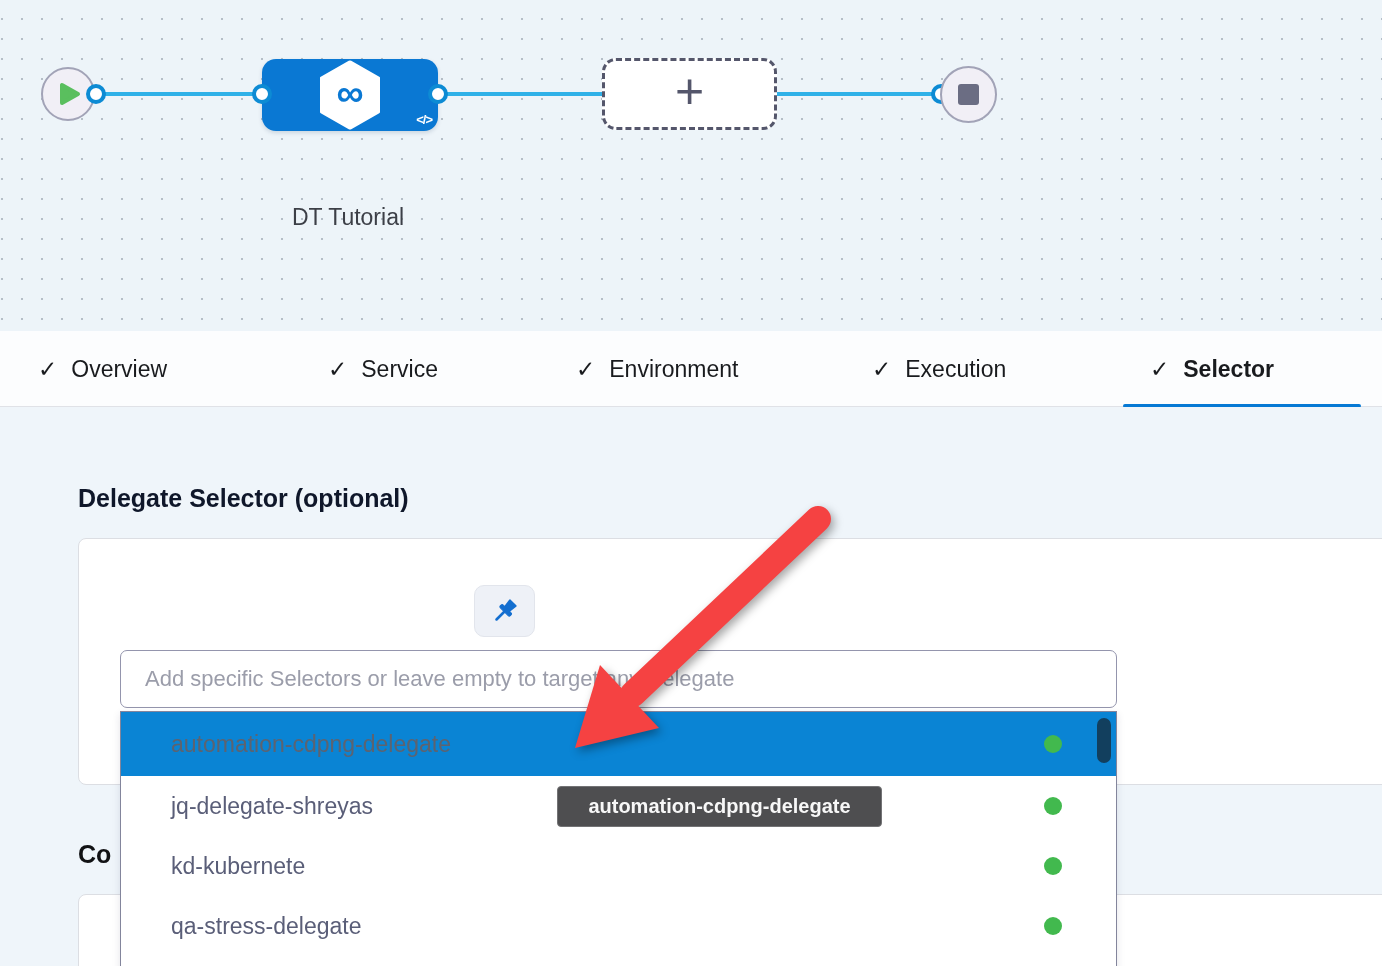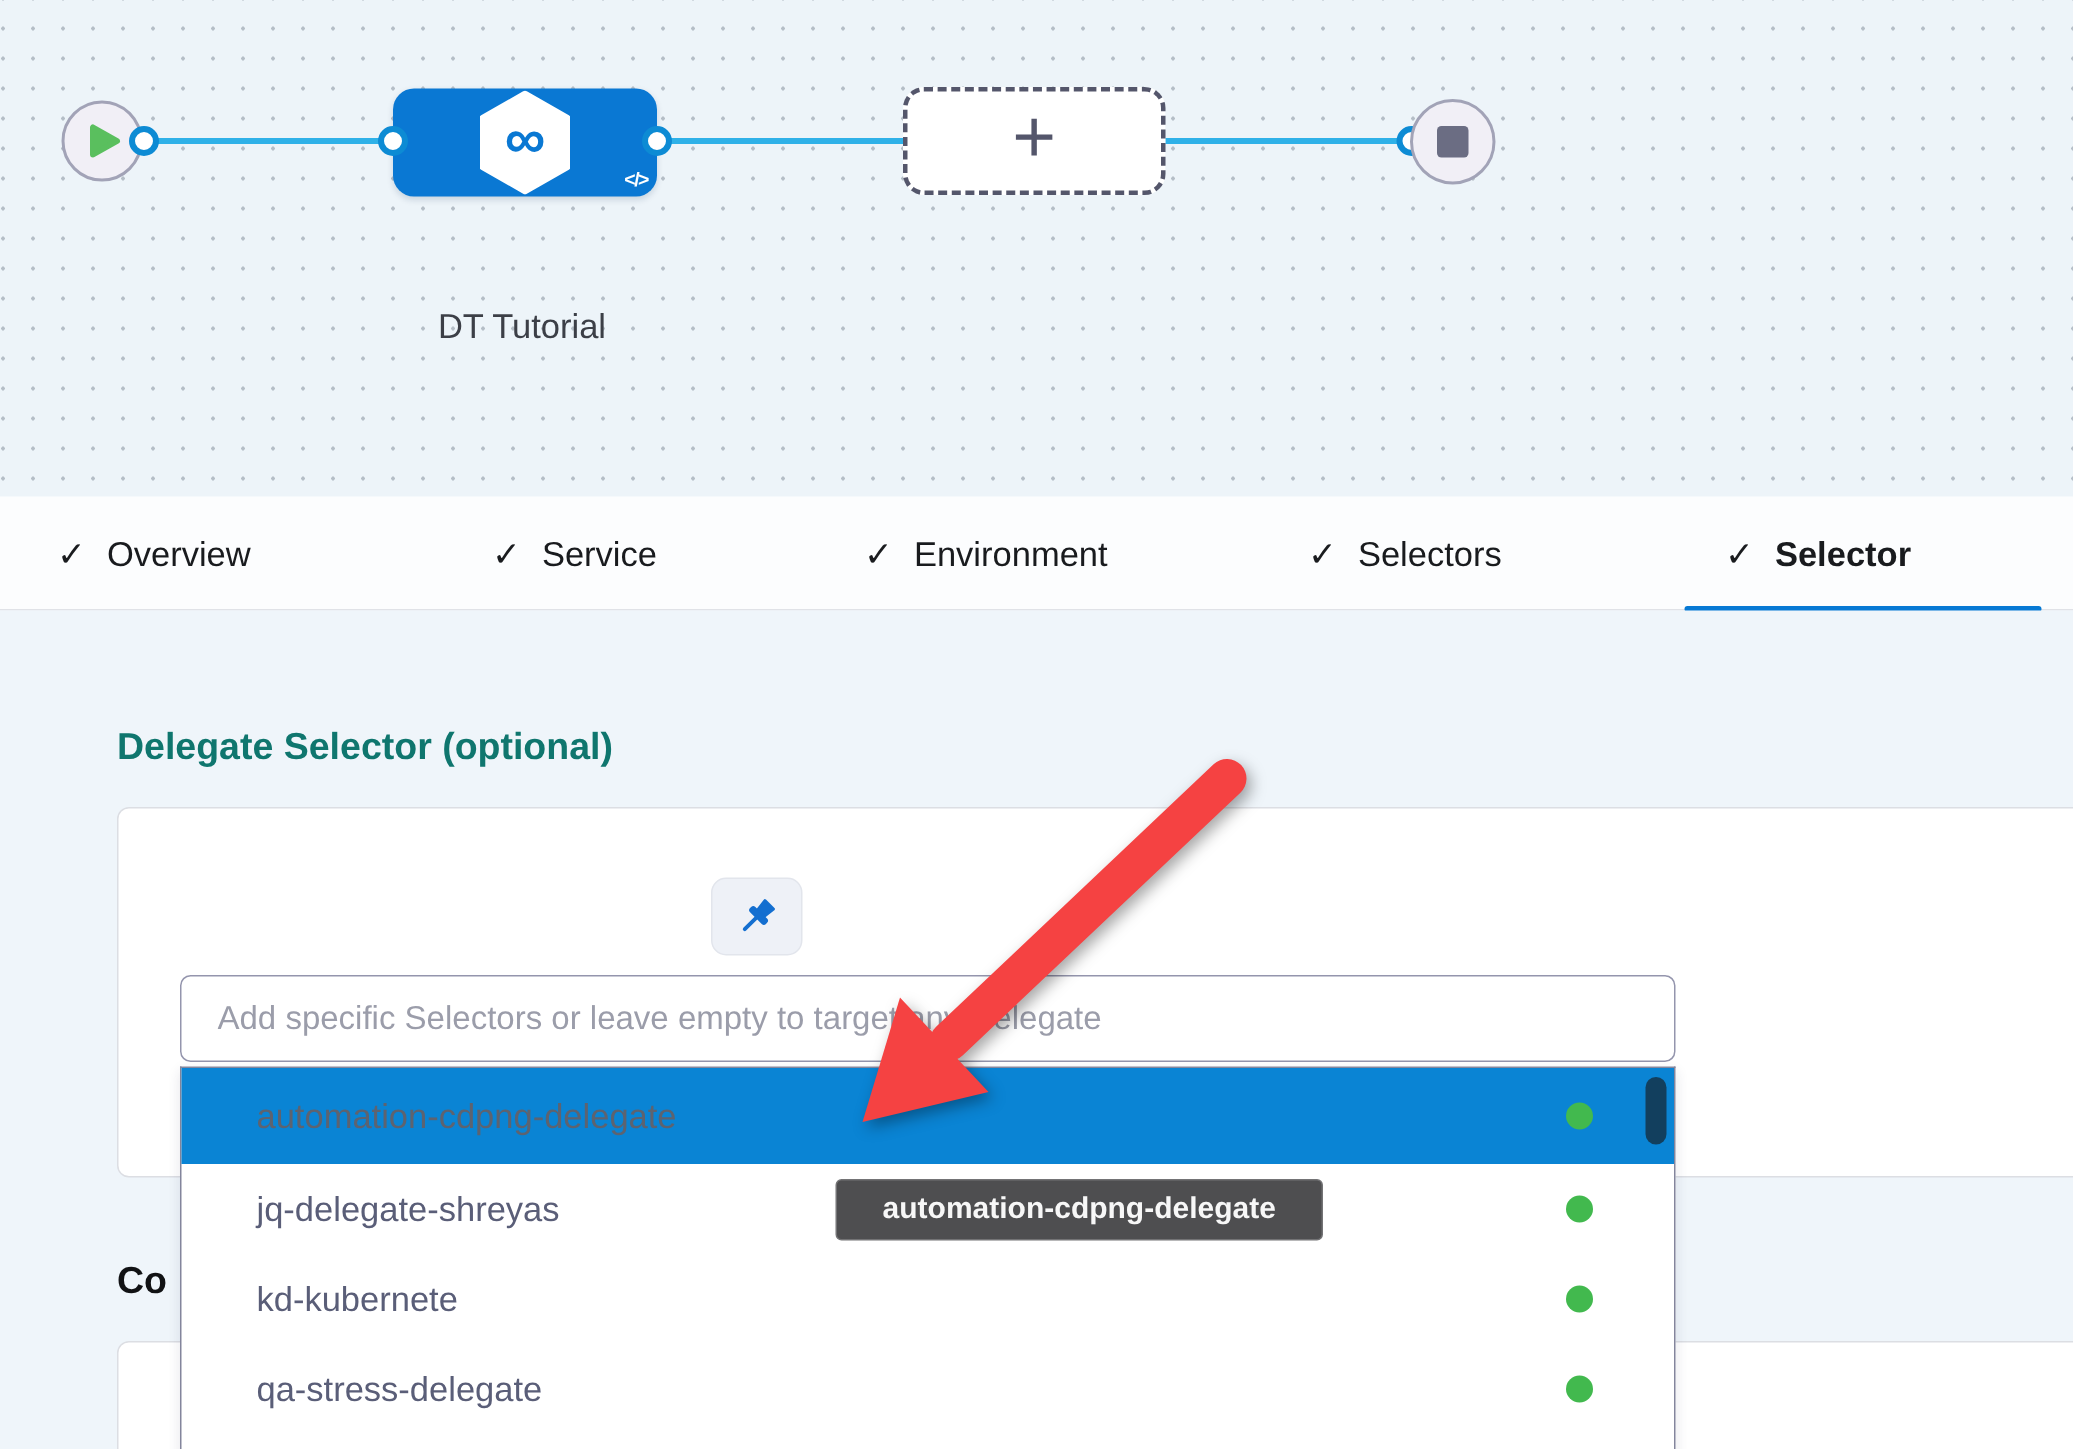--- a/index.html
+++ b/index.html
@@ -59,21 +59,21 @@
     color:#191b1e;font-size:23px;font-weight:500;cursor:pointer;
   }
   .tab .check{font-size:23px;font-weight:600;color:#1a1c1f;}
   .tab-underline{
     position:absolute;left:1123px;top:73px;width:238px;height:4px;
     background:#0679d4;border-radius:2px;
   }
   
   .content{position:absolute;left:0;top:407px;width:1382px;height:559px;background:#eff5fa;}
   .section-title{
-    position:absolute;left:78px;top:77px;font-size:25px;font-weight:700;color:#0f766e;
+    position:absolute;left:78px;top:77px;font-size:25px;font-weight:700;color:#0f172a;
   }
   .card1{
     position:absolute;left:78px;top:131px;width:1312px;height:247px;
     background:#ffffff;border:1px solid #dcdee3;border-radius:8px;box-sizing:border-box;
   }
   .card2{
     position:absolute;left:78px;top:487px;width:1312px;height:200px;
     background:#ffffff;border:1px solid #dcdee3;border-radius:8px;box-sizing:border-box;
   }
   .partial-heading{
@@ -167,21 +167,21 @@
   <div class="tab" style="left:328px;">
     <span class="check">✓</span>
     <span>Service</span>
   </div>
   <div class="tab" style="left:576px;">
     <span class="check">✓</span>
     <span>Environment</span>
   </div>
   <div class="tab" style="left:872px;">
     <span class="check">✓</span>
-    <span>Selectors</span>
+    <span>Execution</span>
   </div>
   <div class="tab" style="left:1150px;font-weight:600;">
     <span class="check">✓</span>
     <span>Selector</span>
   </div>
   <div class="tab-underline"></div>
 </div>
 
 <div class="content">
 

